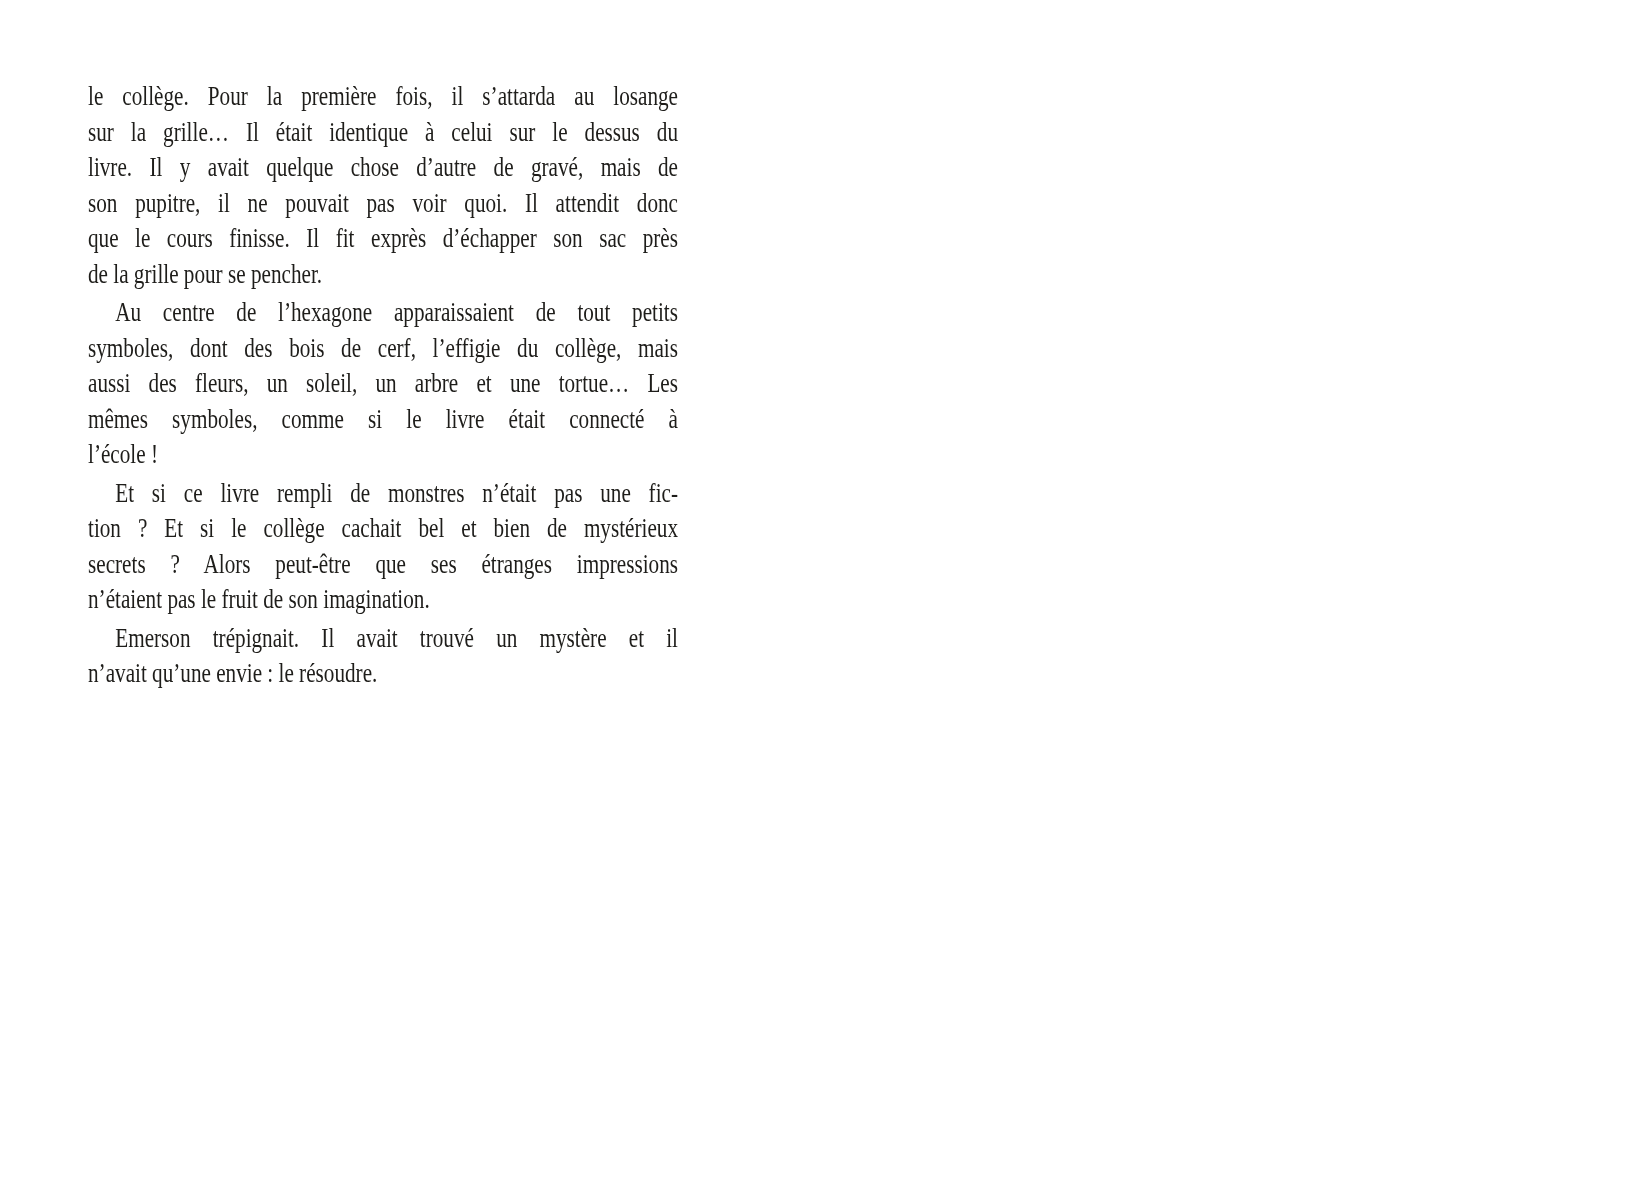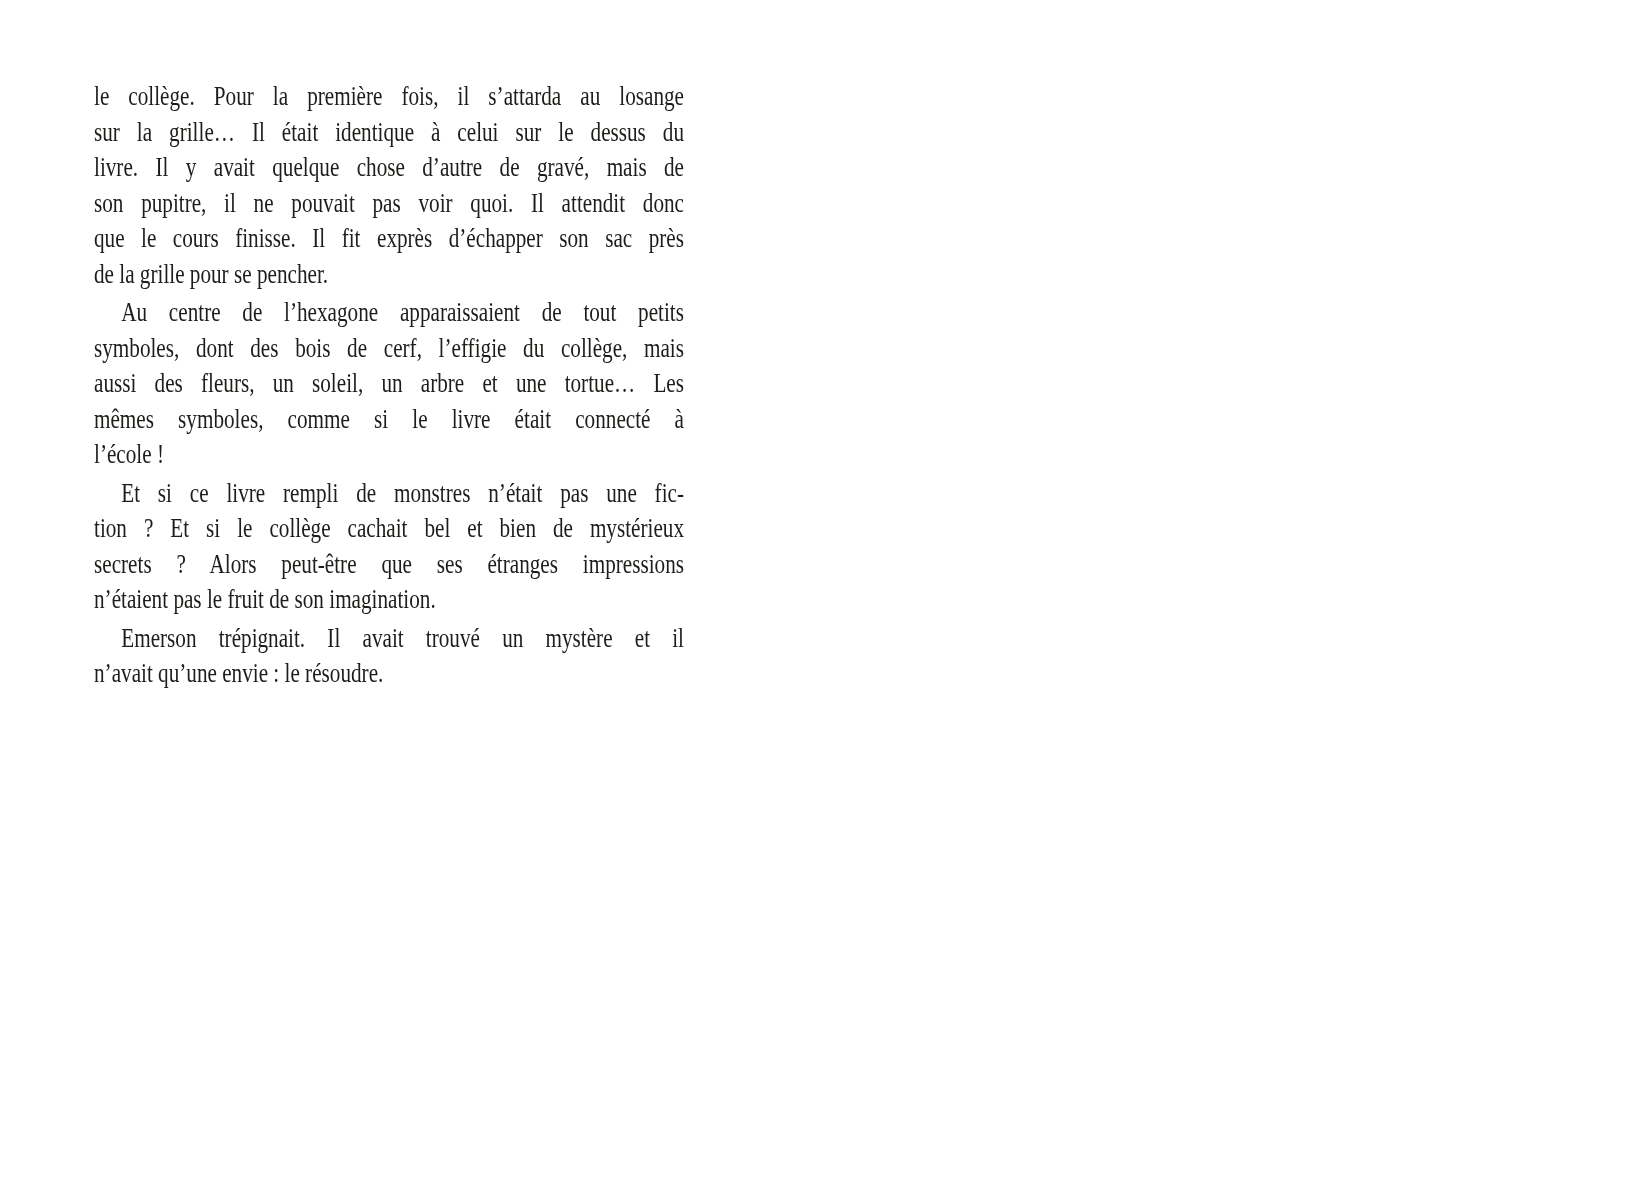--- a/index.html
+++ b/index.html
@@ -2,21 +2,21 @@
 <html><head>
 <meta charset="utf-8">
 <style>
   html,body{margin:0;padding:0;}
   body{
     width:1650px;height:1200px;position:relative;overflow:hidden;
     background:#ffffff;
     font-family:"Liberation Serif", serif;
   }
   .page{position:absolute;top:0;height:1200px;}
-  #left-page{left:6px;width:825px;padding-left:18px;}
+  #left-page{left:0;width:825px;padding-left:18px;}
   #right-page{left:825px;width:825px;}
 
   
   .textcol{
     position:absolute;
     width:780px;
     transform:scaleX(0.7564);
     transform-origin:0 0;
     font-size:28px;
     color:#1e1d1a;

